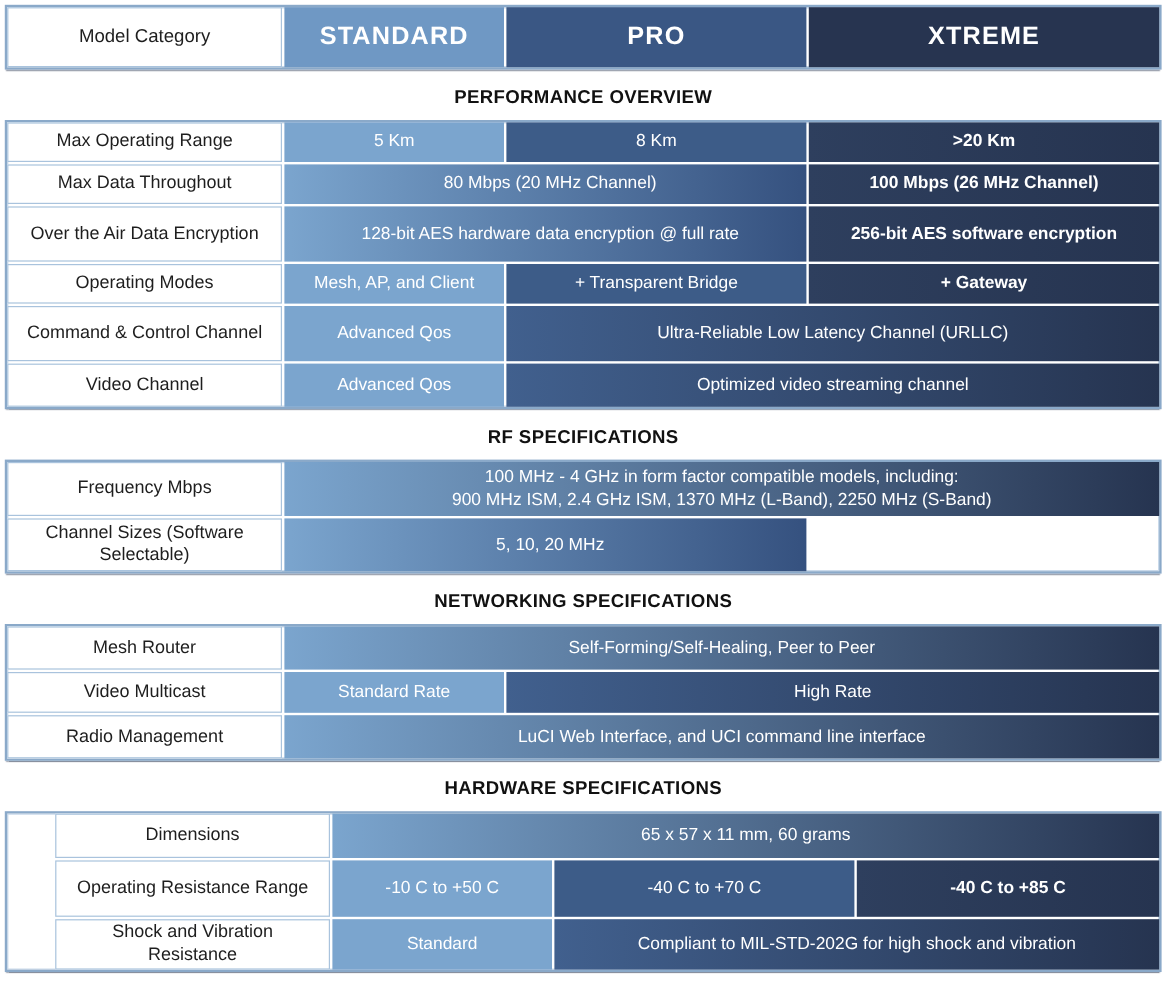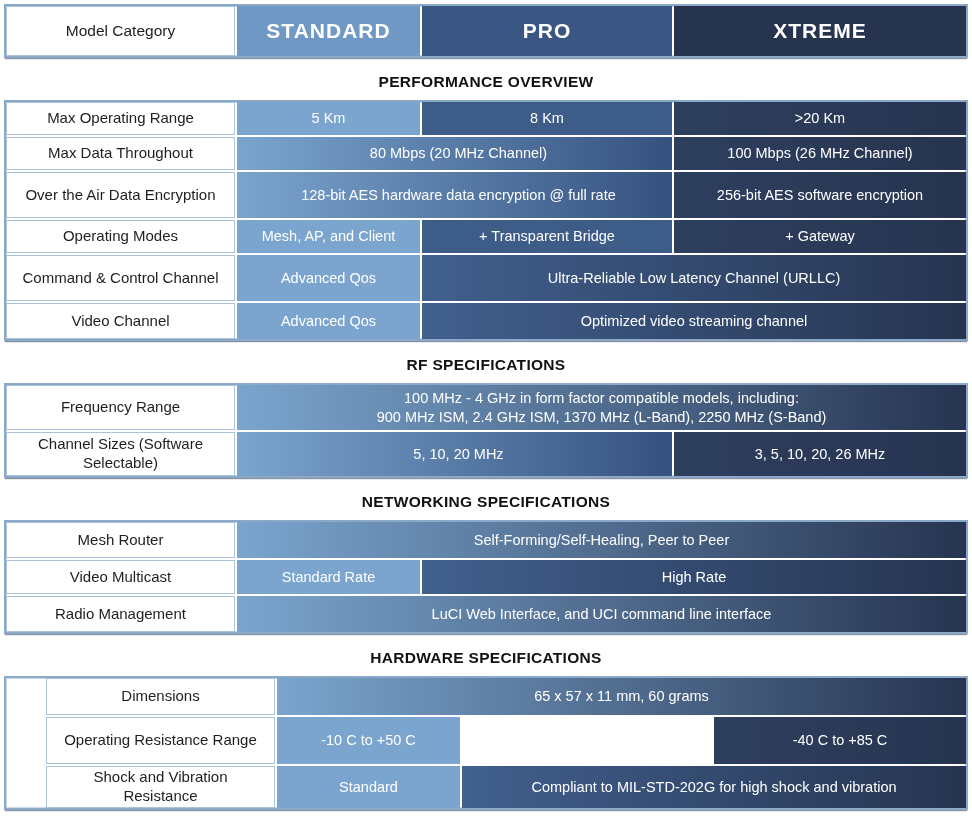--- a/index.html
+++ b/index.html
@@ -25,21 +25,21 @@
     white-space:pre-line;padding:2px 8px;box-sizing:border-box;
   }
   .lbl{
     background:#fff;color:#1e1e1e;
     border:1px solid #a9c3dd;
     font-size:15px;
   }
   
   .c-std    {grid-column:2;background:#7ba5ce;}
   .c-pro    {grid-column:3;background:#3d5c88;}
-  .c-xtr    {grid-column:4;background:linear-gradient(90deg,#2e3f5e,#263450);}
+  .c-xtr    {grid-column:4;background:linear-gradient(90deg,#2e3f5e,#263450);font-weight:bold;}
   .c-stdpro {grid-column:2 / span 2;background:linear-gradient(90deg,#7ba5ce,#35517f);padding-left:16px;}
   .c-proxtr {grid-column:3 / span 2;background:linear-gradient(90deg,#41608e,#263450);}
   .c-all    {grid-column:2 / span 3;background:linear-gradient(90deg,#7ba5ce,#263450);}
 
   
   .tbl.hdr{grid-template-rows:50px;}
   .hdr .model{font-size:15.5px;}
   .hdr .col{font-size:21px;font-weight:700;letter-spacing:1px;}
   .hdr .c-std{background:#6f98c4;}
   .hdr .c-pro{background:#3a5784;}
@@ -93,27 +93,26 @@
     <div class="cell c-std">Advanced Qos</div>
     <div class="cell c-proxtr">Ultra-Reliable Low Latency Channel (URLLC)</div>
 
     <div class="cell lbl">Video Channel</div>
     <div class="cell c-std">Advanced Qos</div>
     <div class="cell c-proxtr">Optimized video streaming channel</div>
   </div>
 
   <div class="sec-title">RF SPECIFICATIONS</div>
   <div class="tbl rf">
-    <div class="cell lbl">Frequency Range</div>
+    <div class="cell lbl">Frequency Mbps</div>
     <div class="cell c-all">100 MHz - 4 GHz in form factor compatible models, including:
 900 MHz ISM, 2.4 GHz ISM, 1370 MHz (L-Band), 2250 MHz (S-Band)</div>
 
     <div class="cell lbl">Channel Sizes (Software Selectable)</div>
     <div class="cell c-stdpro">5, 10, 20 MHz</div>
-    <div class="cell c-xtr">3, 5, 10, 20, 26 MHz</div>
   </div>
 
   <div class="sec-title">NETWORKING SPECIFICATIONS</div>
   <div class="tbl net">
     <div class="cell lbl">Mesh Router</div>
     <div class="cell c-all">Self-Forming/Self-Healing, Peer to Peer</div>
 
     <div class="cell lbl">Video Multicast</div>
     <div class="cell c-std">Standard Rate</div>
     <div class="cell c-proxtr">High Rate</div>
@@ -122,20 +121,21 @@
     <div class="cell c-all">LuCI Web Interface, and UCI command line interface</div>
   </div>
 
   <div class="sec-title">HARDWARE SPECIFICATIONS</div>
   <div class="tbl hw">
     <div class="cell lbl">Dimensions</div>
     <div class="cell c-all">65 x 57 x 11 mm, 60 grams</div>
 
     <div class="cell lbl">Operating Resistance Range</div>
     <div class="cell c-std">-10 C to +50 C</div>
+    <div class="cell c-pro">-40 C to +70 C</div>
     <div class="cell c-xtr">-40 C to +85 C</div>
 
     <div class="cell lbl">Shock and Vibration Resistance</div>
     <div class="cell c-std">Standard</div>
     <div class="cell c-proxtr">Compliant to MIL-STD-202G for high shock and vibration</div>
   </div>
 
 </div>
 
 </body></html>

